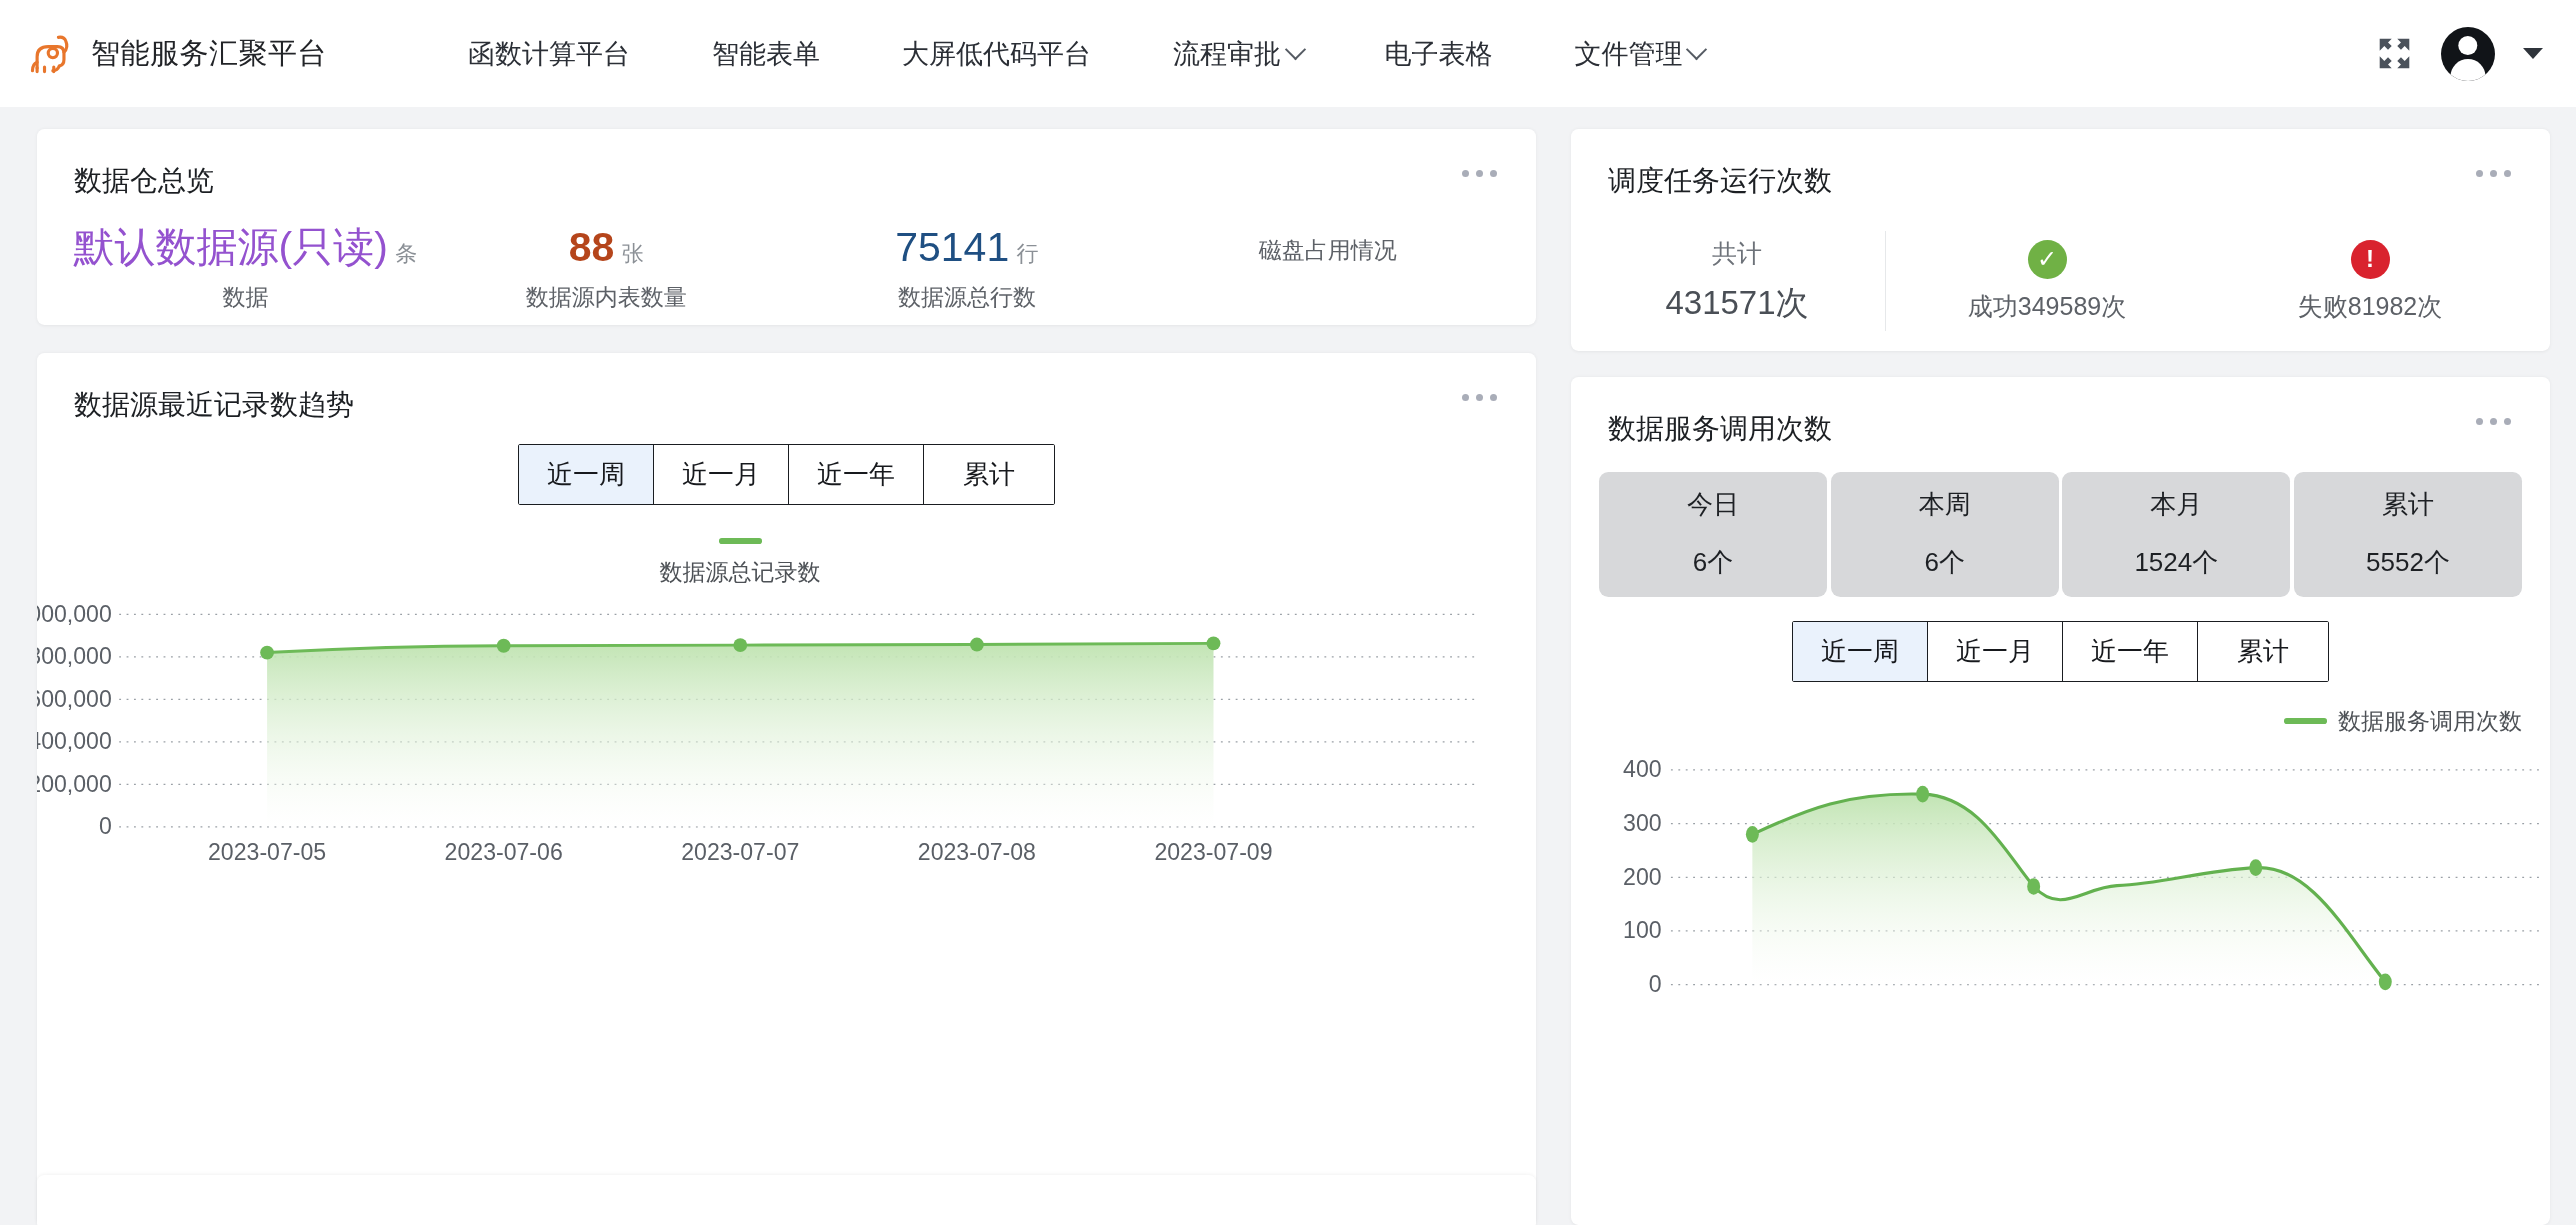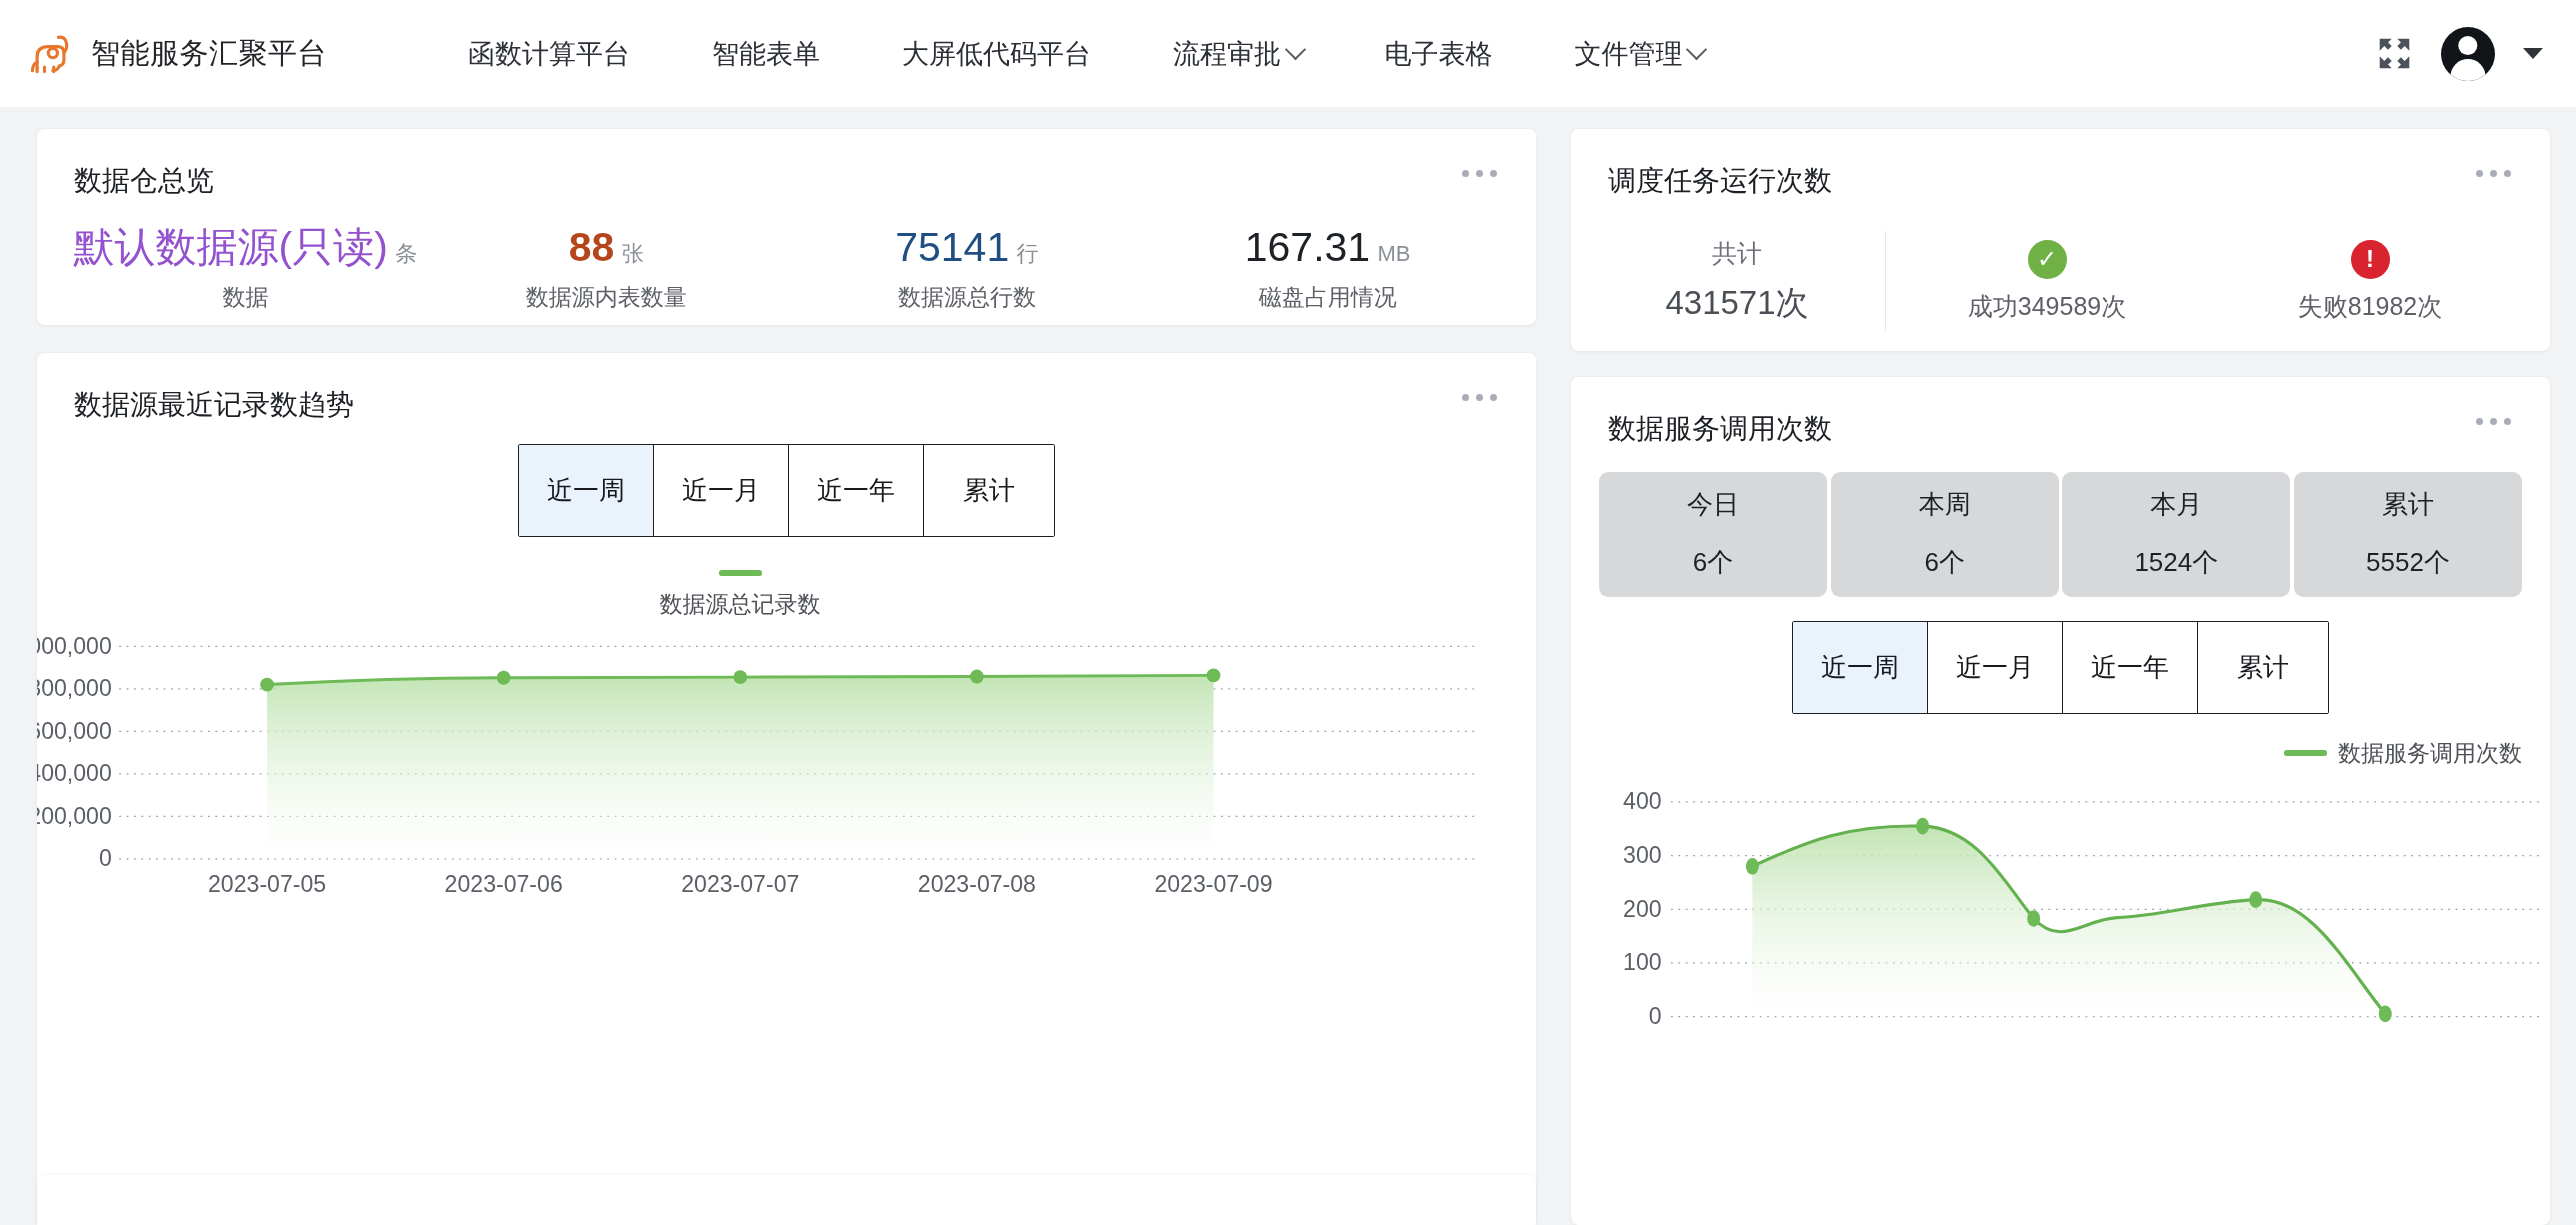--- a/index.html
+++ b/index.html
@@ -167,21 +167,21 @@
   
   .tabgroup {
     display: inline-flex;
     border: 1.4px solid #1a1d21;
     border-radius: 1.9px;
     overflow: hidden;
   }
   .tabgroup .tab {
     font-size: 26px;
     color: #17191d;
-    padding: 28px 28px;
+    padding: 12px 28px;
     border-right: 1.4px solid #1a1d21;
     background: #fff;
     cursor: pointer;
     white-space: nowrap;
     min-width: 130px;
     text-align: center;
   }
   .tabgroup .tab:last-child { border-right: none; }
   .tabgroup .tab.active { background: #eaf2fc; }
 
@@ -314,21 +314,20 @@
         </div>
         <div class="stat">
           <div class="stat-val c-orange"><span>88</span><span class="unit">张</span></div>
           <div class="stat-label">数据源内表数量</div>
         </div>
         <div class="stat">
           <div class="stat-val c-blue"><span>75141</span><span class="unit">行</span></div>
           <div class="stat-label">数据源总行数</div>
         </div>
         <div class="stat">
-          <div class="stat-val c-dark"><span>167.31</span><span class="unit">MB</span></div>
           <div class="stat-label">磁盘占用情况</div>
         </div>
       </div>
     </section>
 
     <section class="card trend">
       <div class="card-title">数据源最近记录数趋势</div>
       <div class="dots">
           <i></i>
           <i></i>

